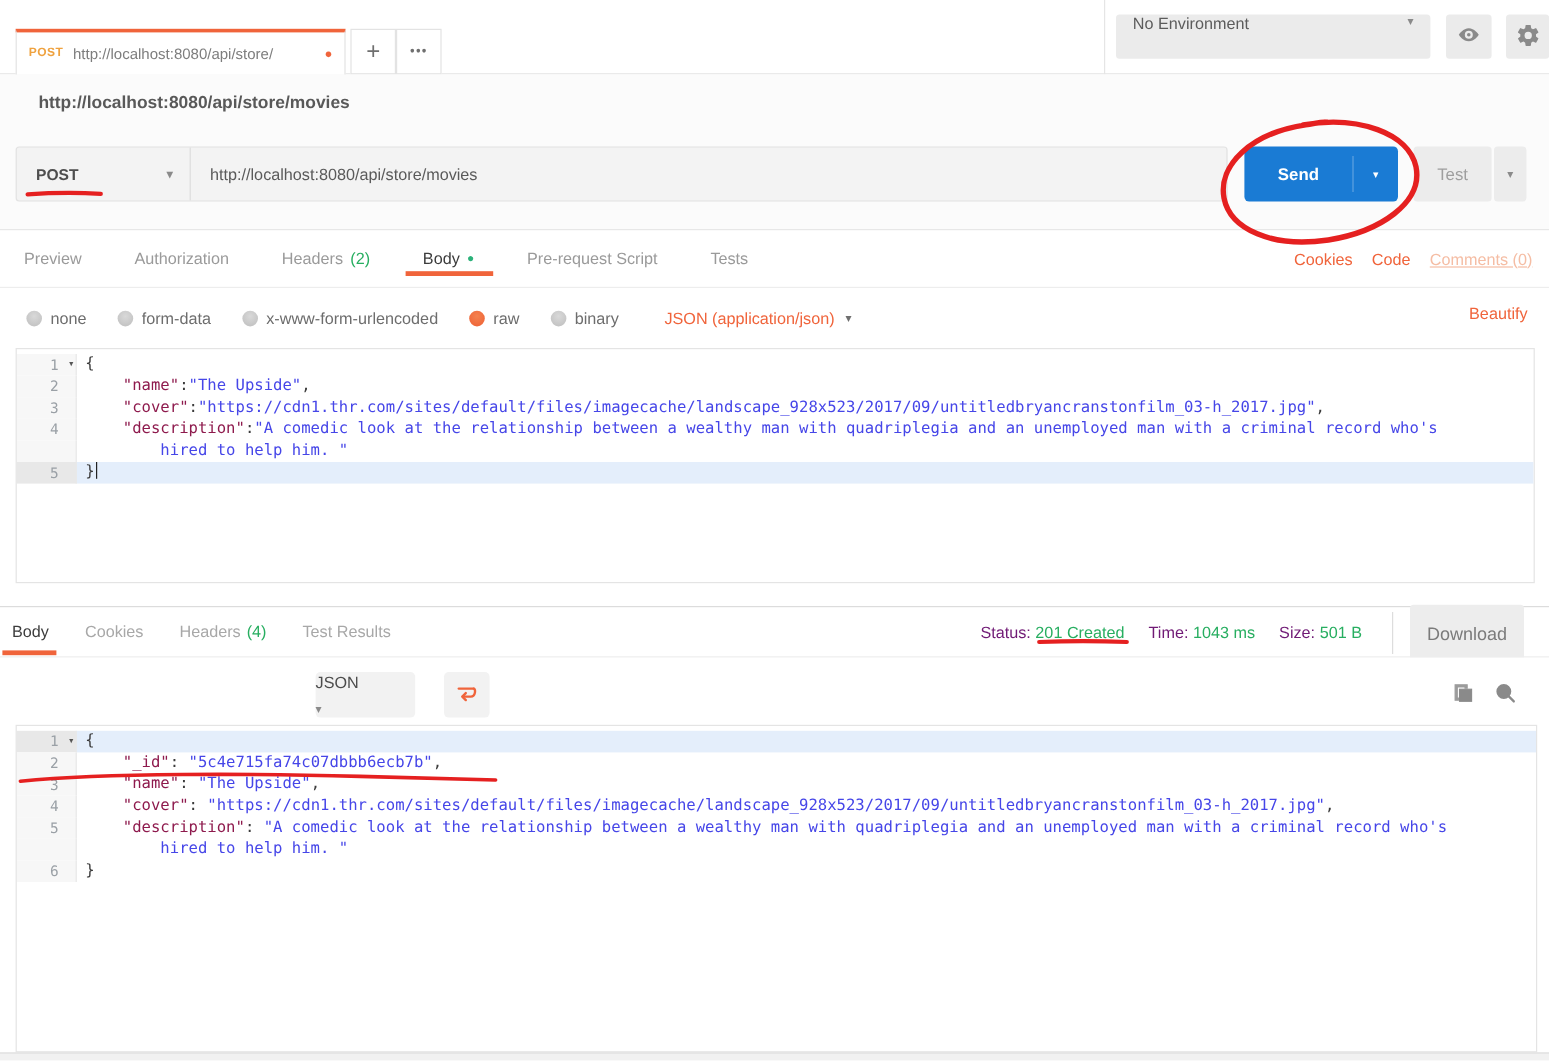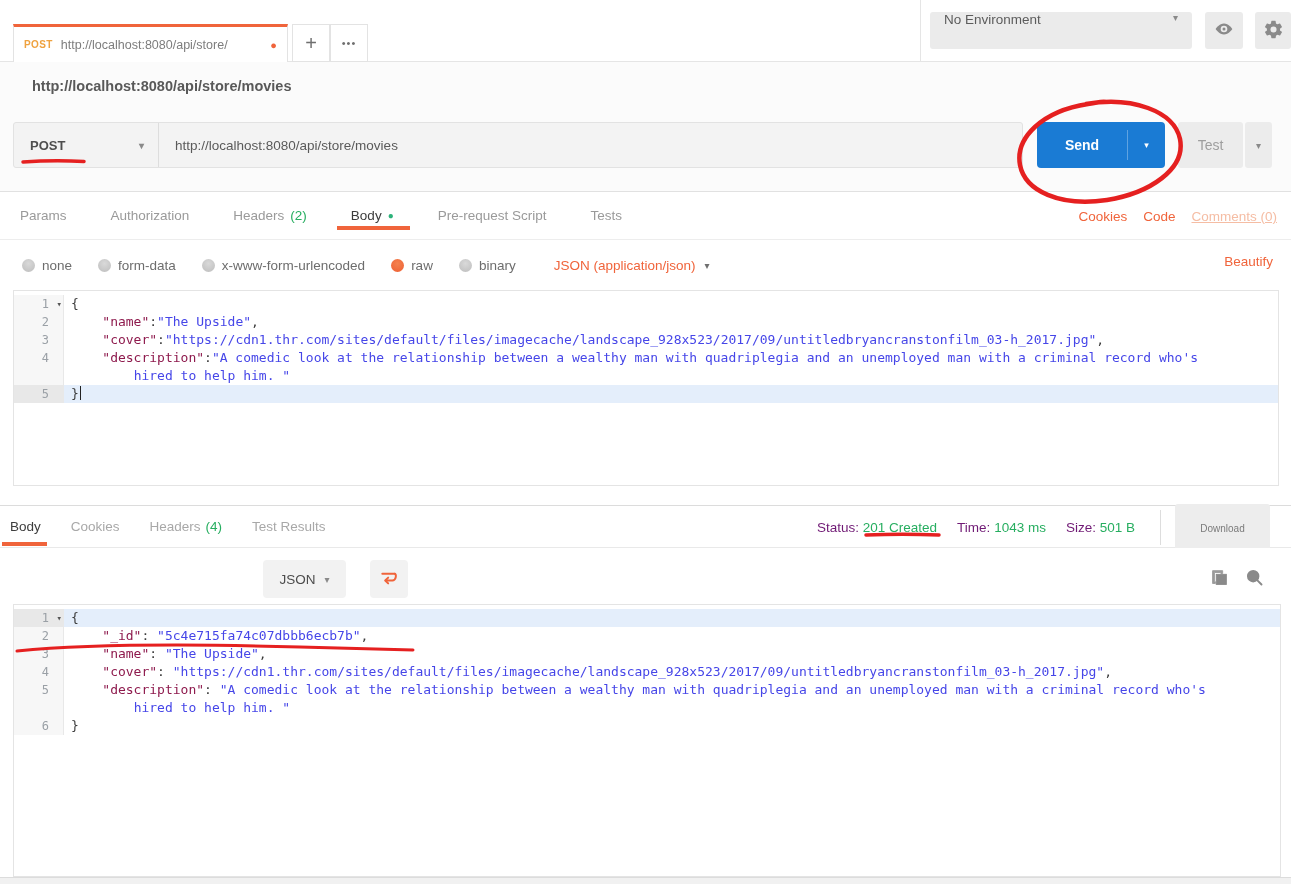--- a/index.html
+++ b/index.html
@@ -109,31 +109,31 @@
   .res-tab.active { color:#3d3d3d; }
   .res-tab.active .underline { position:absolute; left:-8px; right:-6px; bottom:2px; height:4px;
                                background:#f0643b; }
   .status-bar { position:absolute; left:817px; top:0; height:42px; display:flex; align-items:center;
                 gap:20px; font-size:13.5px; }
   .stat .l { color:#701a75; }
   .stat .v { color:#27ae60; }
   .status-divider { position:absolute; left:1160px; top:4px; height:35px; width:1px; background:#ddd; }
   .download-btn { position:absolute; left:1175px; top:-2px; width:95px; height:48px; background:#ededed;
                   border-radius:3px; display:flex; align-items:center; justify-content:center;
-                  color:#7b7b7b; font-size:10px; }
+                  color:#7b7b7b; font-size:15px; }
 
   
   .view-bar { position:absolute; left:0; top:548px; width:1291px; height:56px; background:#fff; }
   .seg { position:absolute; left:13px; top:12px; width:240px; height:38px; background:#f2f2f2;
          border-radius:4px; display:flex; align-items:center; padding:0 19px; gap:38px; }
   .seg .vtab { color:#b4b4b4; font-size:13.5px; }
   .seg .vtab.active { color:#3c3c3c; }
   .fmt-select { position:absolute; left:263px; top:12px; width:83px; height:38px; background:#f2f2f2;
-                border-radius:4px; display:flex; align-items:center; justify-content:center; gap:9px;
-                color:#4c4c4c; font-size:13.5px; }
+                border-radius:4px; display:flex; justify-content:center; gap:9px;
+                color:#4c4c4c; font-size:13.5px;flex-direction:column; }
   .wrap-btn { position:absolute; left:370px; top:12px; width:38px; height:38px; background:#f2f2f2;
               border-radius:4px; display:flex; align-items:center; justify-content:center; }
   .mini-icon { position:absolute; top:18px; width:26px; height:26px; display:flex; align-items:center;
                justify-content:center; }
   .copy-btn { left:1206px; }
   .search-btn { left:1241px; }
   .mini-icon svg { fill:#8a8a8a; stroke:#8a8a8a; }
 
   .bottom-strip { position:absolute; left:0; top:877px; width:1291px; height:7px; background:#f1f1f1;
                   border-top:1px solid #dcdcdc; }
@@ -191,21 +191,21 @@
         <span>▾</span>
       </div>
     </div>
     <div class="save-btn">Test</div>
     <div class="save-caret">
       <span class="caret">▾</span>
     </div>
   </div>
 
   <div class="req-tabs-row">
-    <div class="rtab">Params</div>
+    <div class="rtab">Preview</div>
     <div class="rtab">Authorization</div>
     <div class="rtab">
       <span>Headers</span>
       <span class="cnt">(2)</span>
     </div>
     <div class="rtab active">
       <span>Body</span>
       <span class="gdot">●</span>
       <span class="underline"></span>
     </div>

